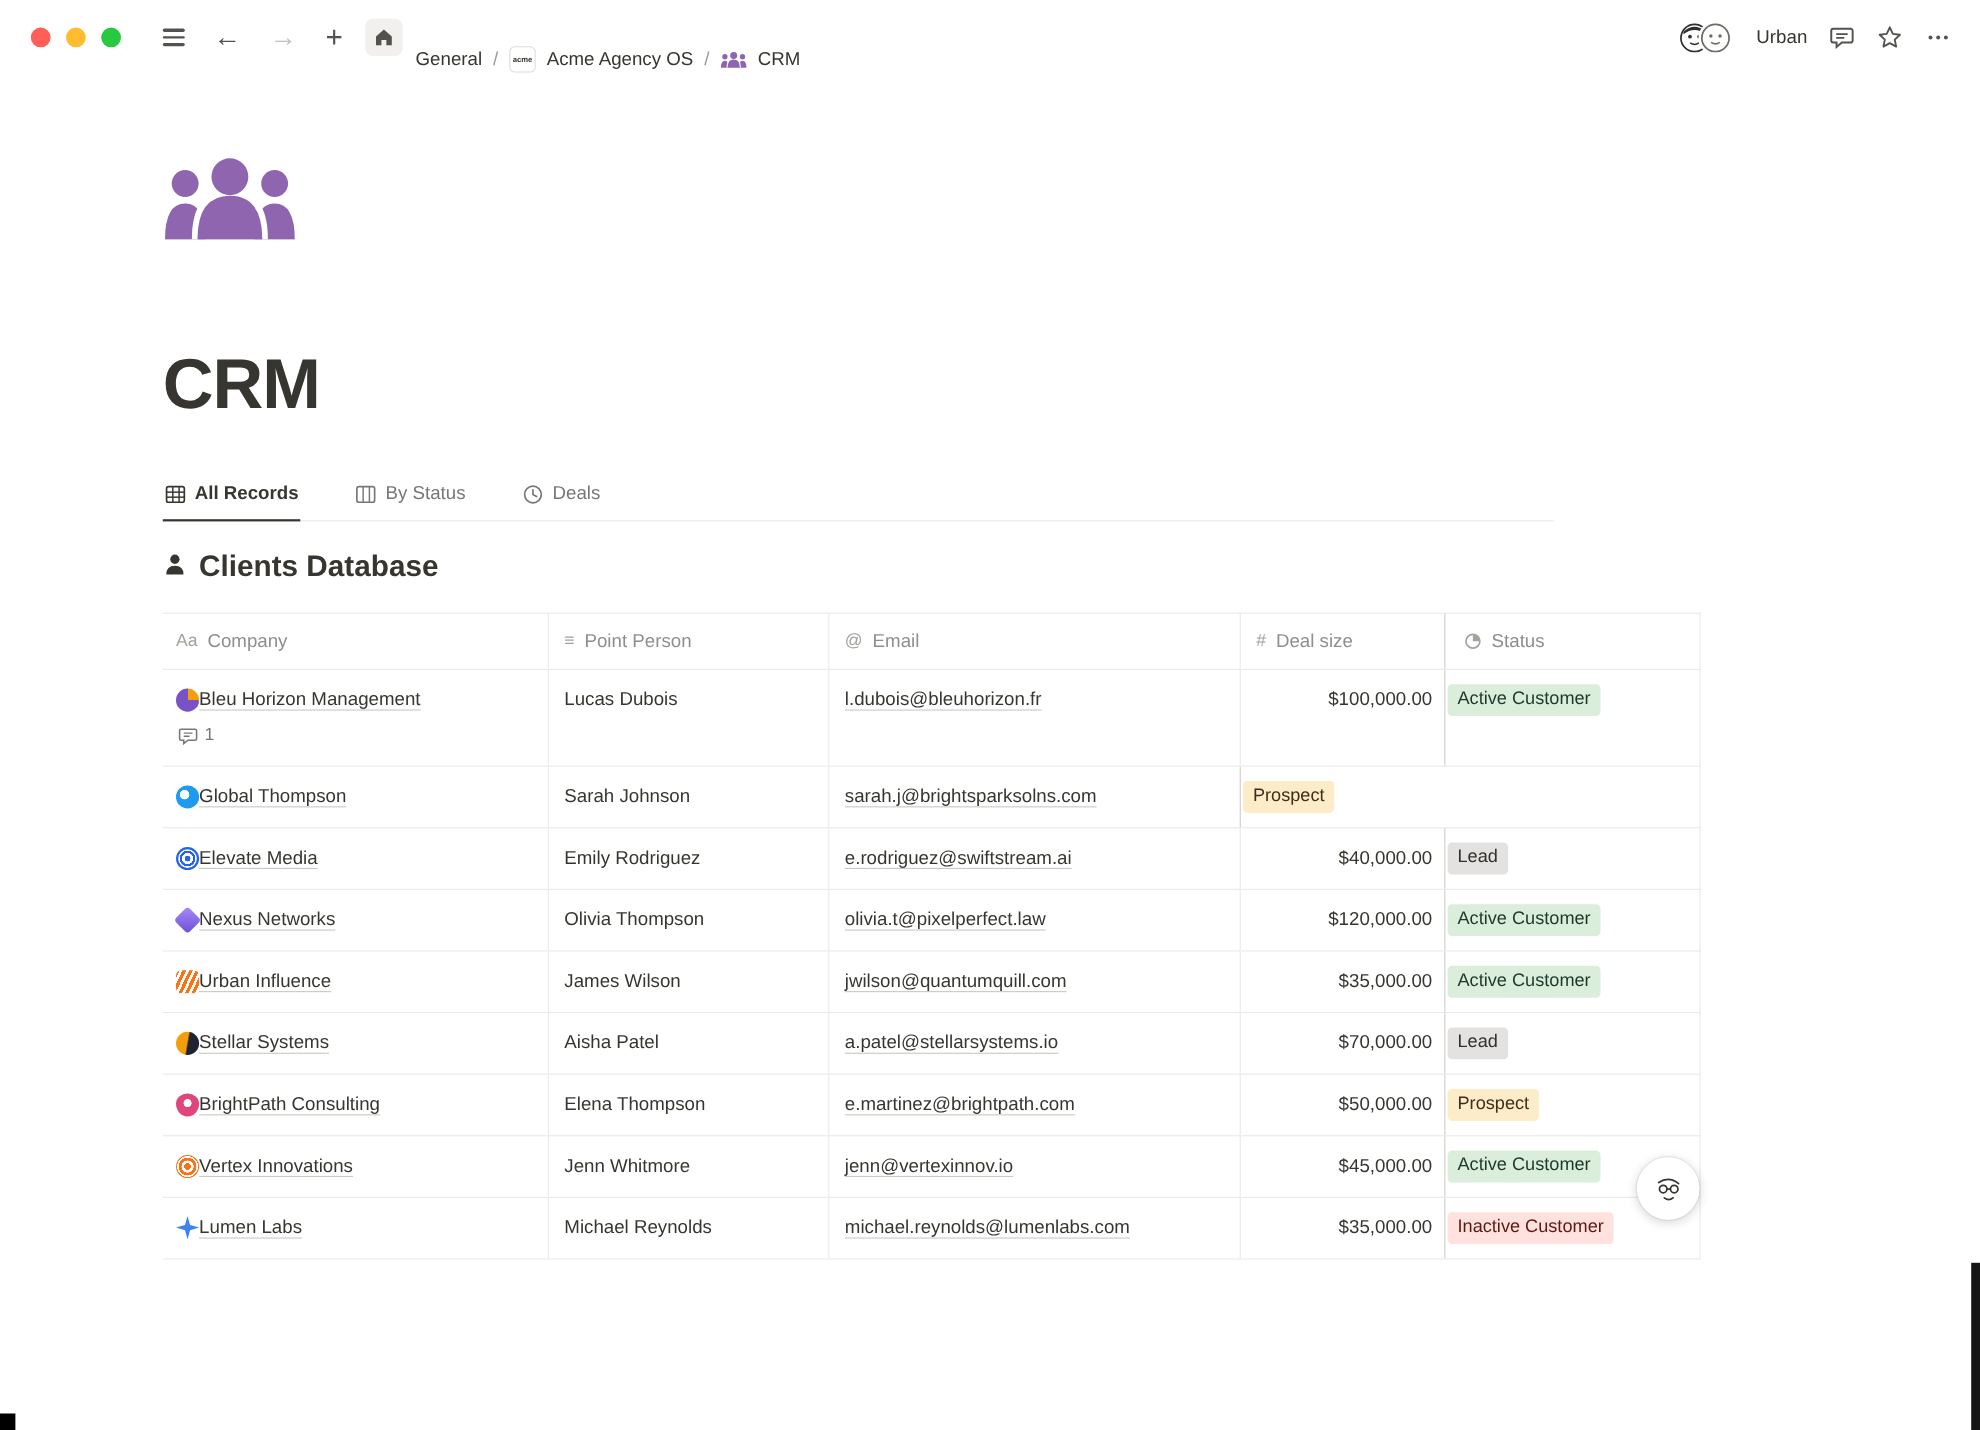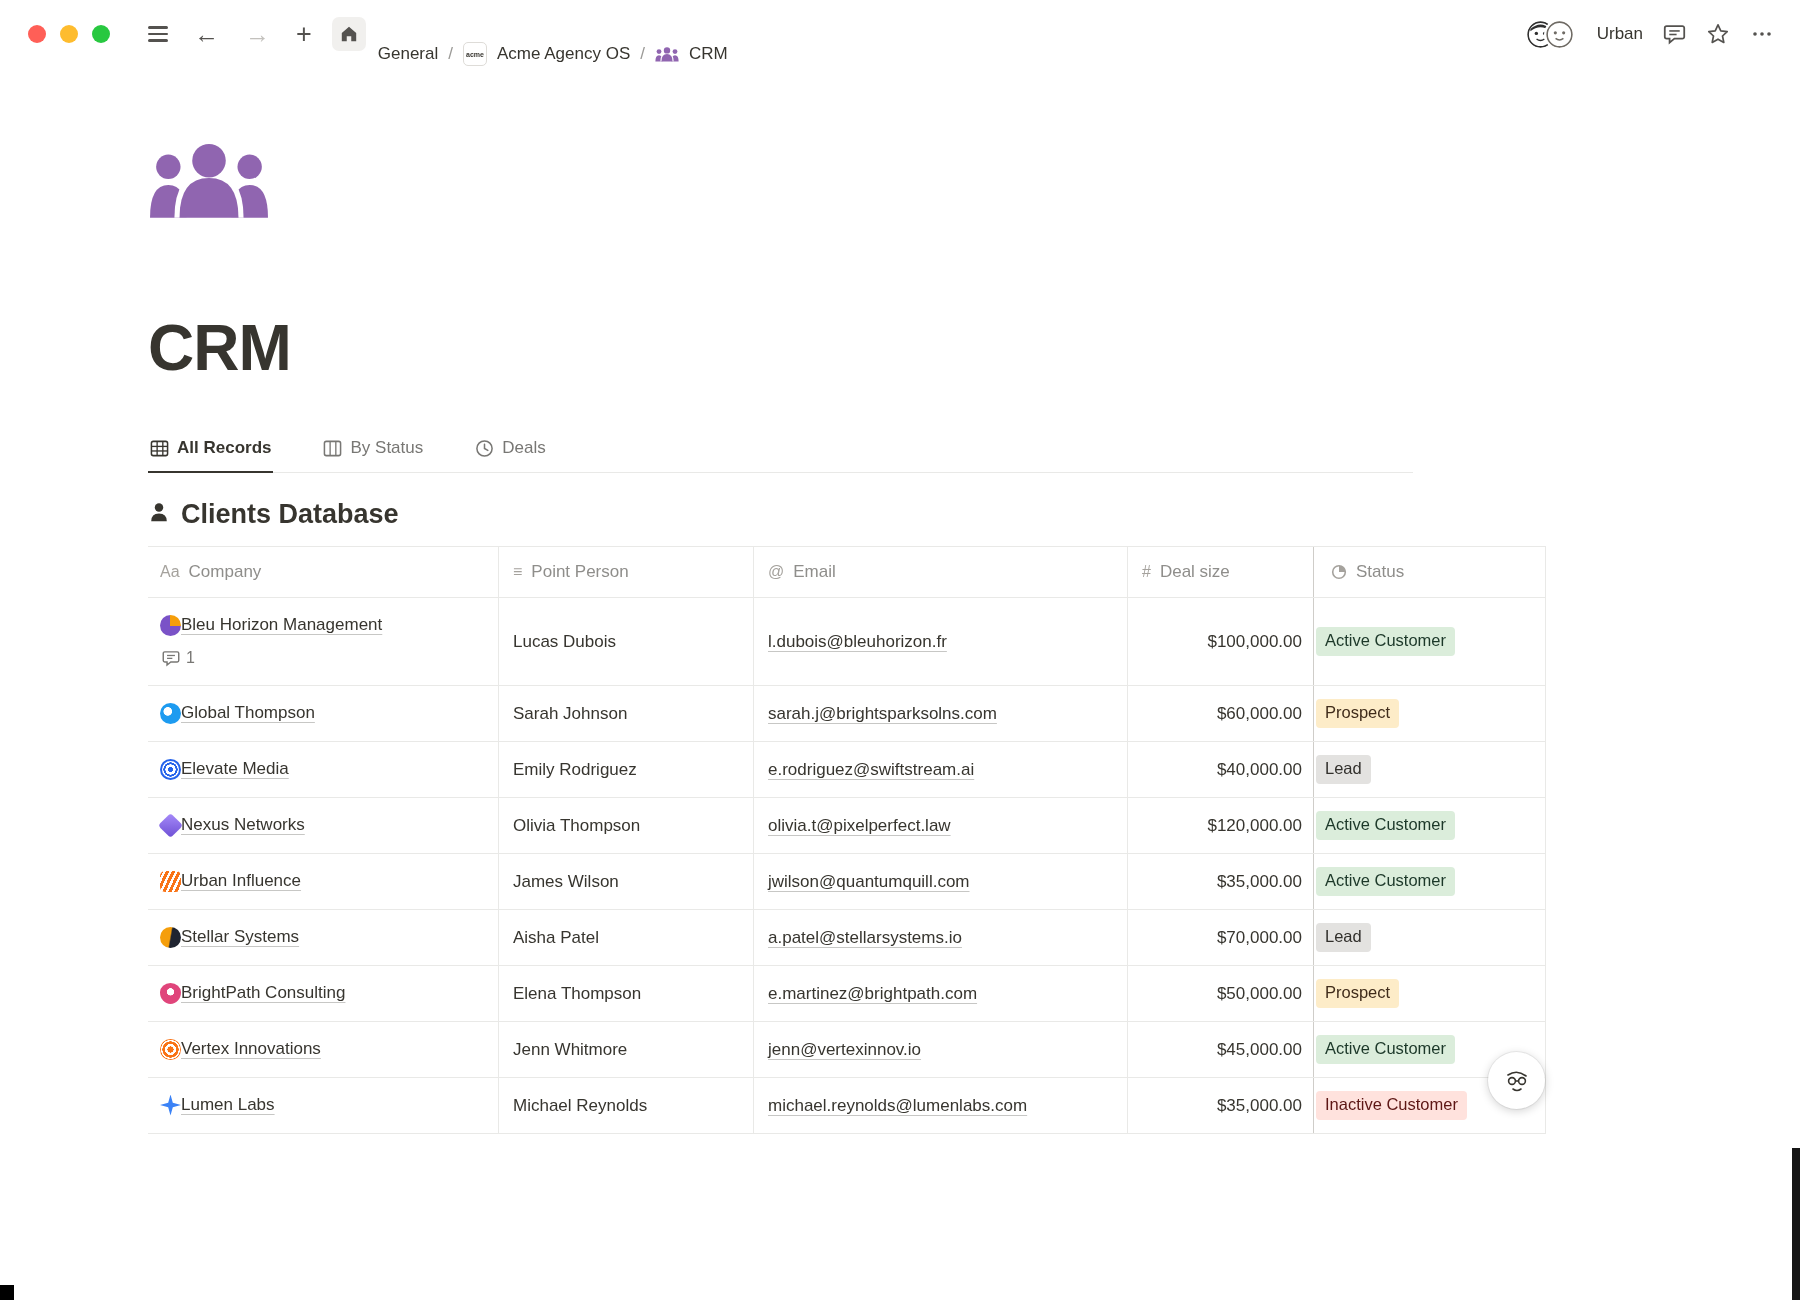--- a/index.html
+++ b/index.html
@@ -83,21 +83,21 @@
   .tab.active { color: #37352f; font-weight: 600; border-bottom-color: #37352f; }
   .tab-ic { display: inline-flex; }
 
   .section-head {
     margin-top: 26px;
     display: flex; align-items: center; gap: 11px;
     font-size: 27px; font-weight: 700;
   }
 
   
-  .table { margin-top: 16px; width: 1398px; }
+  .table { margin-top: 26px; width: 1398px; }
   .thead, .trow {
     display: grid;
     grid-template-columns: 350px 255px 374px 186px 233px;
     border-right: 1px solid #e9e9e7;
   }
   .thead {
     border-top: 1px solid #e9e9e7;
     border-bottom: 1px solid #e9e9e7;
     color: #8f8e8b;
   }
@@ -107,21 +107,21 @@
     overflow: hidden; white-space: nowrap; cursor: pointer;
   }
   .hcell + .hcell { border-left: 1px solid #e9e9e7; padding-left: 14px; }
   .hcell.h-status { border-left: 1px solid #cfcdc9; padding-left: 17px; }
   .hic { font-size: 16px; color: #a5a29d; display: inline-flex; align-items: center; }
 
   .trow { border-bottom: 1px solid #e9e9e7; }
   .cell {
     padding: 13px 10px 13px 14px;
     font-size: 17px; line-height: 28px;
-    display: flex; align-items: center;
+    display: flex; align-items: flex-start;
     overflow: hidden; white-space: nowrap;
   }
   .cell + .cell { border-left: 1px solid #e9e9e7; }
   .c-company { flex-direction: column; align-items: flex-start; padding-left: 12px; }
   .company-line { display: flex; align-items: center; }
   .plink {
     font-weight: 500; color: #37352f; cursor: pointer;
     text-decoration: underline; text-decoration-color: rgba(55,53,47,.28); text-underline-offset: 3.5px;
   }
   .elink {
@@ -390,23 +390,20 @@
         <span class="plink">Global Thompson</span>
       </div>
 
     </div>
     <div class="cell">
       <span>Sarah Johnson</span>
     </div>
     <div class="cell">
       <span class="elink">sarah.j@brightsparksolns.com</span>
     </div>
-    <div class="cell c-deal">
-      <span>$60,000.00</span>
-    </div>
     <div class="cell c-status">
       <span class="badge" style="background: rgb(253, 236, 200); color: rgb(64, 44, 27);">Prospect</span>
     </div>
   </div>
 
   <div class="trow">
     <div class="cell c-company">
       <div class="company-line">
         <span class="ci ci-rings" style="--c1: #2563eb; --c2: #ffffff;"></span>
         <span class="plink">Elevate Media</span>

